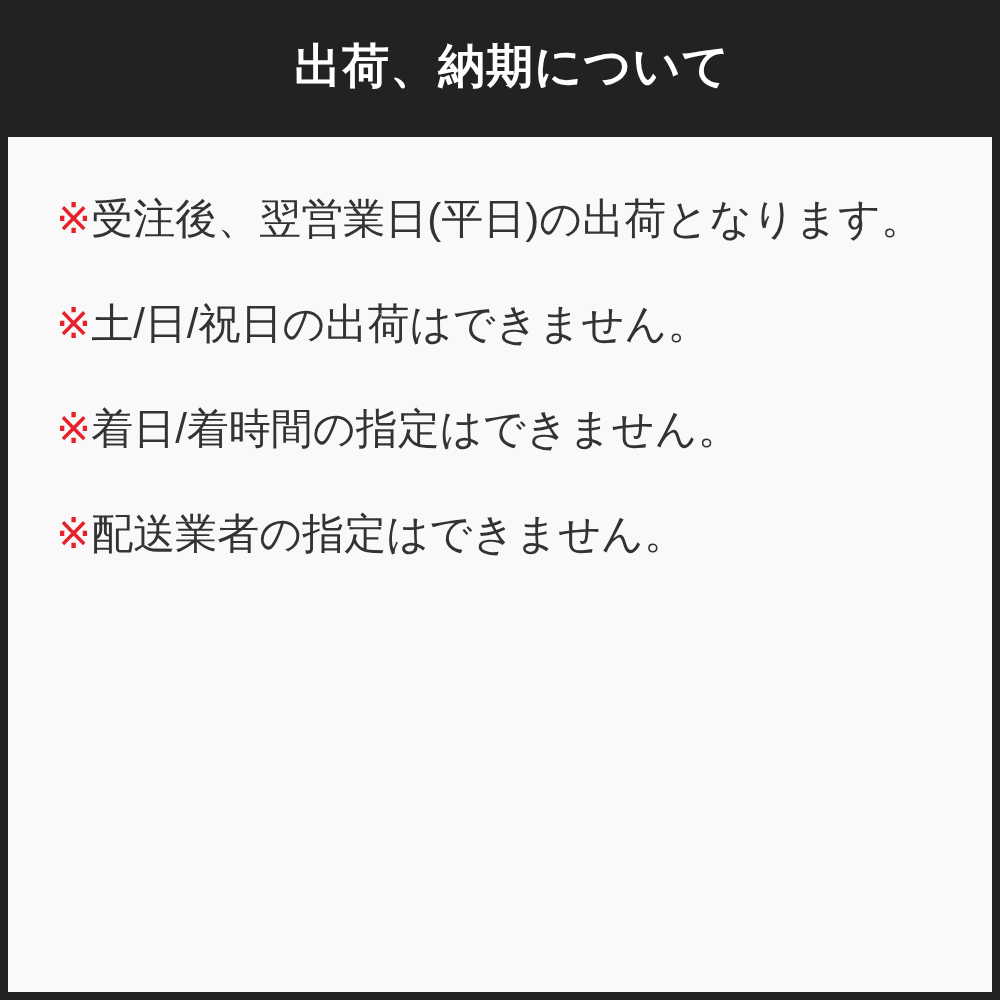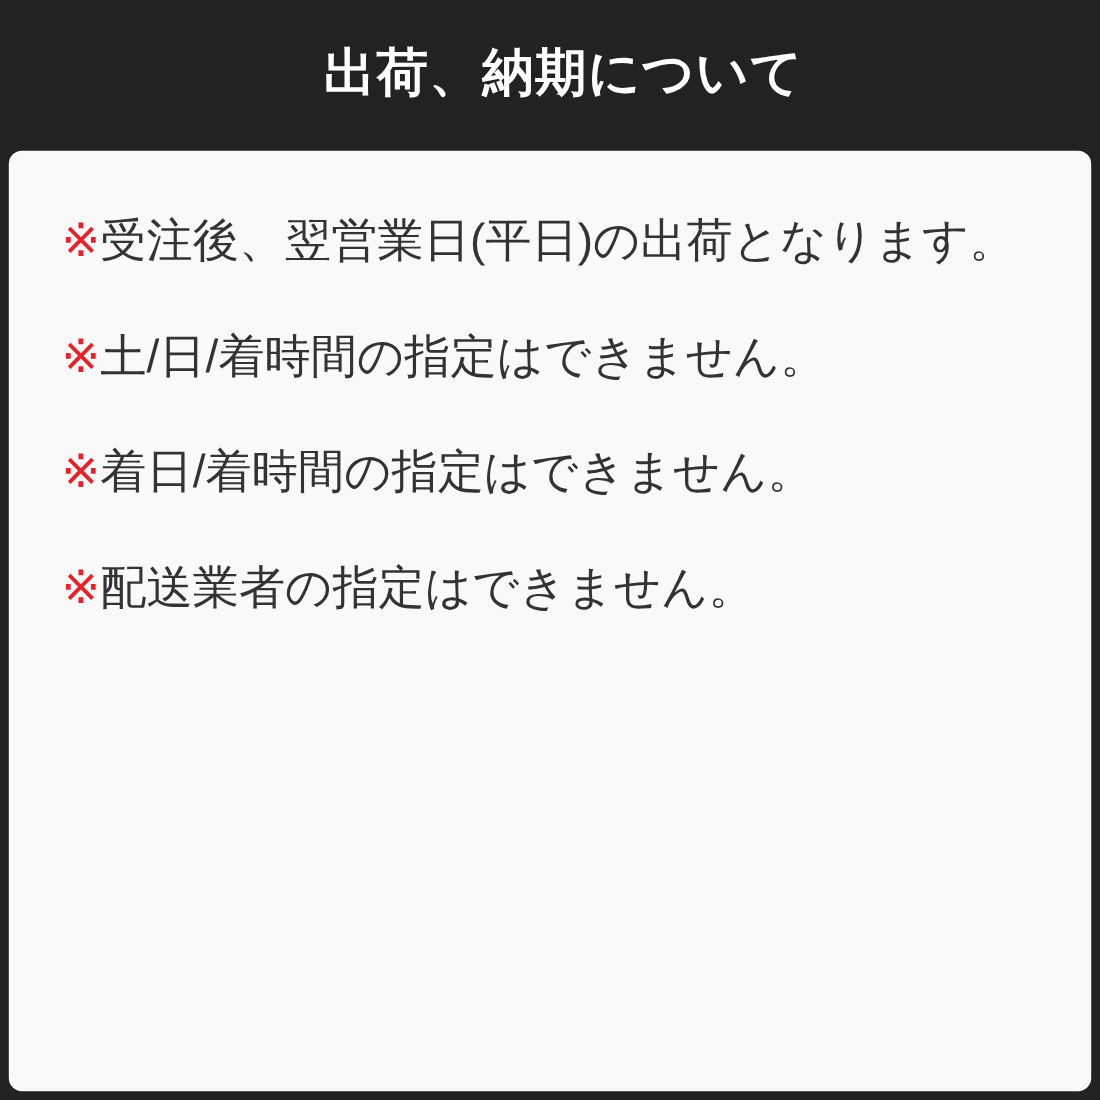--- a/index.html
+++ b/index.html
@@ -35,21 +35,20 @@
     font-weight: 700;
     letter-spacing: 1px;
     line-height: 1;
     padding-bottom: 6px;
   }
   .panel {
     flex: 1 1 auto;
     margin: 0 8px 8px 8px;
     background: var(--panel, #f9f9f9);
     padding: 50px 48px 16px 48px;
-    border-radius: 12px;
   }
   .note {
     color: var(--text, #333333);
     font-size: 42px;
     font-weight: 400;
     line-height: 63px;
     margin-bottom: 42px;
     letter-spacing: 0;
     word-break: normal;
   }
@@ -59,16 +58,16 @@
 </style>
 </head>
 <body>
 
 <div class="header">
   <div class="header-title">出荷、納期について</div>
 </div>
 
 <div class="panel">
   <p class="note"><span class="mark">※</span><span>受注後、翌営業日(平日)の出荷となります。</span></p>
-  <p class="note"><span class="mark">※</span><span>土/日/着時間の指定はできません。</span></p>
+  <p class="note"><span class="mark">※</span><span>土/日/祝日の出荷はできません。</span></p>
   <p class="note"><span class="mark">※</span><span>着日/着時間の指定はできません。</span></p>
   <p class="note"><span class="mark">※</span><span>配送業者の指定はできません。</span></p>
 </div>
 
 </body></html>

